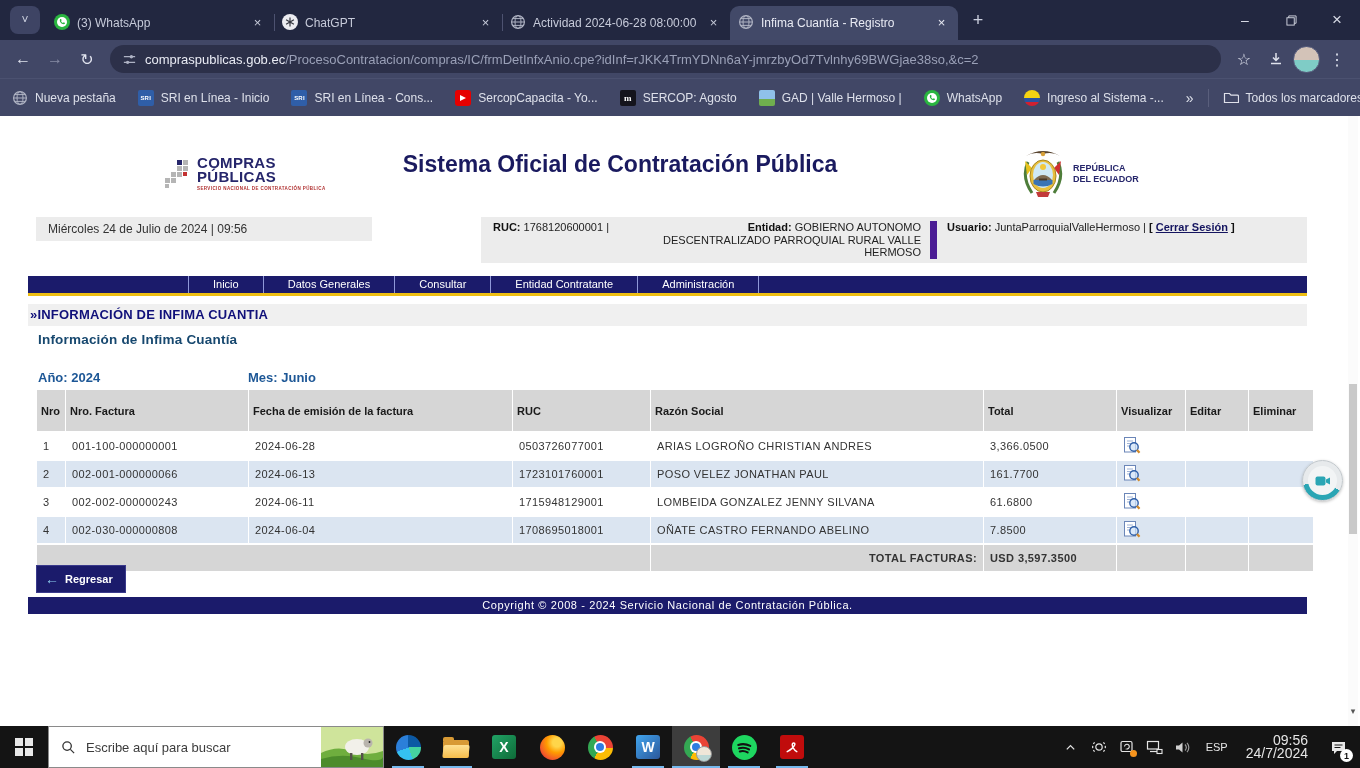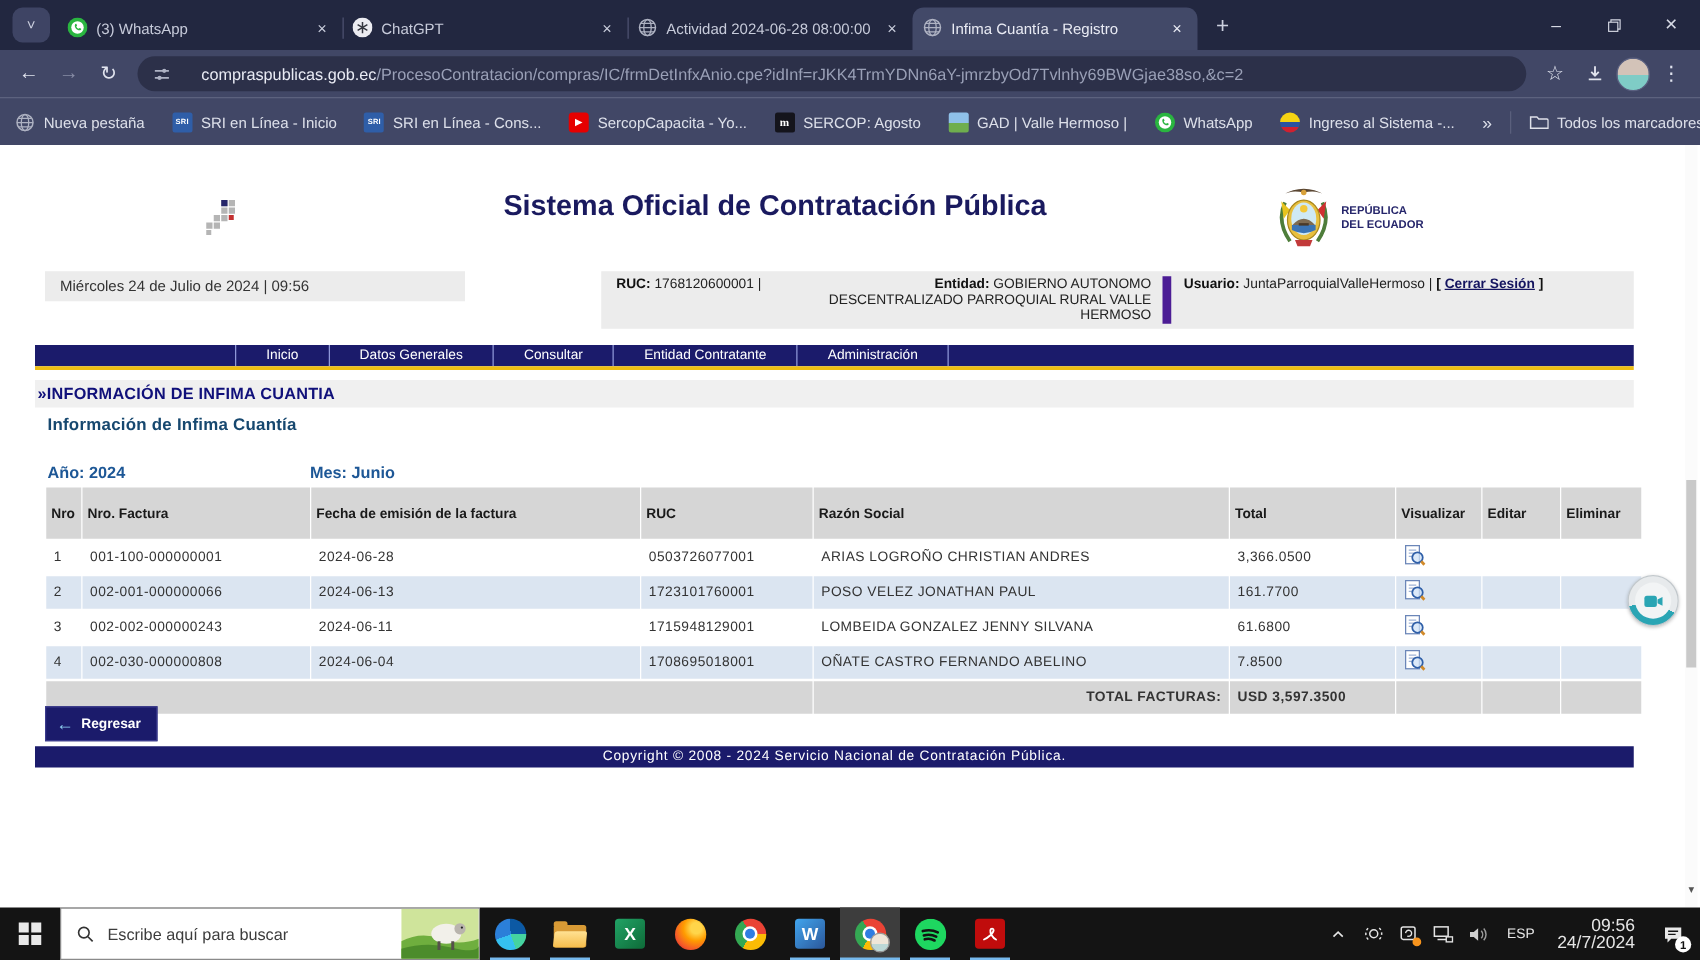--- a/index.html
+++ b/index.html
@@ -16,21 +16,21 @@
   .tab-title{flex:1;white-space:nowrap;overflow:hidden;text-overflow:clip}
   .tab-close{width:17px;height:17px;border-radius:50%;text-align:center;line-height:16px;font-size:13px;flex:none}
   .newtab{align-self:center;width:28px;height:28px;display:flex;align-items:center;justify-content:center;
           color:#ccd0df;font-size:18px;margin-left:6px}
   .wincontrols{position:absolute;right:0;top:0;height:40px;display:flex}
   .wbtn{width:46px;height:40px;display:flex;align-items:center;justify-content:center;color:#d6d9e4;font-size:14px}
   .toolbar{position:absolute;top:40px;left:0;width:1360px;height:38px;background:#414766;display:flex;align-items:center;padding:0 8px;box-sizing:border-box;gap:2px}
   .navbtn{width:30px;height:30px;display:flex;align-items:center;justify-content:center;color:#e0e3ee;font-size:16px;border-radius:50%}
   .navbtn.dim{color:#888da6}
   .omnibox{flex:1;height:28px;margin:0 6px;background:#2c3049;border-radius:14px;display:flex;align-items:center;
-           padding:0 12px;gap:24px;font-size:13px;overflow:hidden;white-space:nowrap}
+           padding:0 12px;gap:8px;font-size:13px;overflow:hidden;white-space:nowrap}
   .url-domain{color:#e9ebf4}.url-path{color:#9aa0b7}
   .avatar{width:25px;height:25px;border-radius:50%;background:linear-gradient(180deg,#d3c3b8 0 52%,#7fccc6 52% 100%);
           border:1.5px solid #5a6080;flex:none}
   .bookmarksbar{position:absolute;top:78px;left:0;width:1360px;height:38px;background:#414766;display:flex;align-items:center;
                 padding:0 12px;box-sizing:border-box;color:#dde0ea;font-size:12px;border-top:1px solid #4b5170}
   .bm{display:flex;align-items:center;gap:7px;margin-right:22px;white-space:nowrap}
   .bm-right{margin-left:auto;display:flex;align-items:center;gap:14px}
   .bm-div{width:1px;height:18px;background:#5a5f7c}
   .fav{width:16px;height:16px;border-radius:3px;display:inline-flex;align-items:center;justify-content:center;
        font-weight:bold;flex:none;box-sizing:border-box}
@@ -292,20 +292,24 @@
         <rect x="14" y="16" width="5" height="5"></rect>
           <rect x="14" y="10" width="5" height="5"></rect>
           <rect x="20" y="10" width="5" height="5"></rect>
         <rect x="20" y="4" width="5" height="5"></rect>
           <rect x="2" y="28" width="4" height="4"></rect>
           <rect x="14" y="4" width="5" height="5"></rect>
       </g>
       <rect x="14" y="4" width="5" height="5" fill="#26266b"></rect>
       <rect x="20" y="16" width="4" height="4" fill="#c33131"></rect>
     </svg>
+    <div>
+      <div class="logo-txt"><span>COMPRAS</span><br><span>PÚBLICAS</span></div>
+      <div class="logo-tag">SERVICIO NACIONAL DE CONTRATACIÓN PÚBLICA</div>
+    </div>
   </div>
 
   <div class="main-title">Sistema Oficial de Contratación Pública</div>
 
   <div class="arms">
     <svg width="46" height="52" viewBox="0 0 46 52">
       <path d="M6 8 Q23 -2 40 8 Q33 3.5 23 6 Q13 3.5 6 8 Z" fill="#5a4632"></path>
       <circle cx="23" cy="6" r="2.2" fill="#d8a13a"></circle>
       <path d="M8 14 Q1 29 12 45" stroke="#4e7d3a" stroke-width="3" fill="none"></path>
       <path d="M38 14 Q45 29 34 45" stroke="#4e7d3a" stroke-width="3" fill="none"></path>

